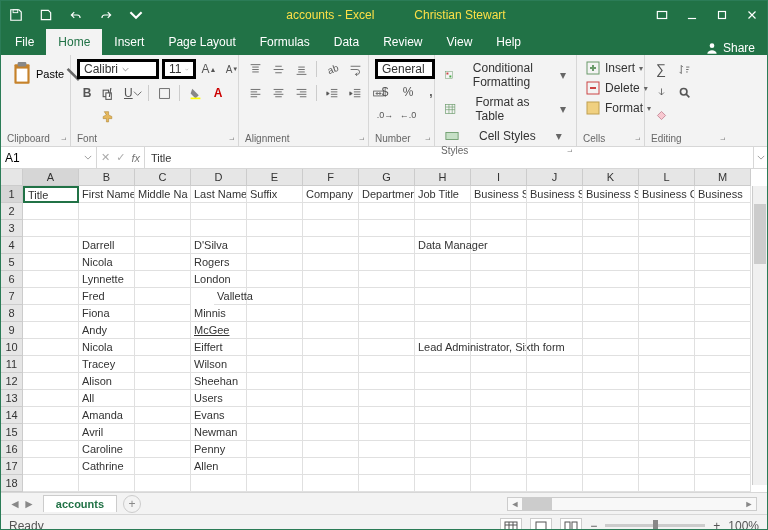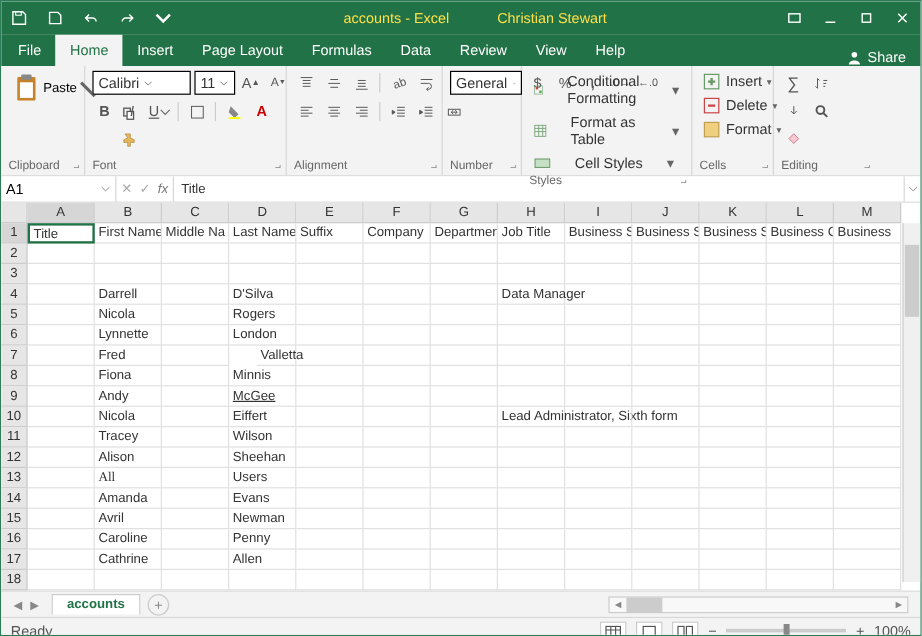--- a/index.html
+++ b/index.html
@@ -21,21 +21,21 @@
 .ribbon{height:92px;background:#f3f3f3;border-bottom:1px solid #d7d7d7;display:flex}
 .rgroup{border-right:1px solid #d7d7d7;padding:4px 6px 2px 6px;display:flex;flex-direction:column;justify-content:space-between}
 .rgroup-label{color:#666;font-size:10px;position:relative}
 .rgroup-label::after{content:"⌐";position:absolute;right:-2px;bottom:-1px;color:#888;font-size:9px;transform:rotate(180deg)}
 .rg-body{flex:1;display:flex;align-items:flex-start;gap:4px}
 .paste-btn{display:flex;flex-direction:row;align-items:center;gap:1px;padding:2px}
 .paste-btn svg{width:26px;height:26px}
 .smallcol{display:flex;flex-direction:column;gap:2px}
 .icon16{width:16px;height:16px}
 .font-row{display:flex;align-items:center;gap:3px}
-.combo{height:20px;border:1px solid #000000;background:#fff;display:flex;align-items:center;padding:0 4px;font-size:11px;color:#333;gap:4px}
+.combo{height:20px;border:3px solid #000000;background:#fff;display:flex;align-items:center;padding:0 4px;font-size:11px;color:#333;gap:4px}
 .combo .dd{width:7px;height:7px}
 .iconbtn{width:20px;height:20px;display:flex;align-items:center;justify-content:center;border:1px solid transparent;color:#555}
 .iconbtn svg{width:13px;height:13px;fill:#555}
 .sep{width:1px;height:16px;background:#ccc;margin:0 2px}
 .stylebtn{display:flex;align-items:center;gap:20px;padding:2px 4px;font-size:11px;color:#333}
 .stylebtn svg{width:14px;height:14px}
 .cellsbtn{display:flex;align-items:center;gap:4px;font-size:11px;color:#333;padding:1px 2px}
 .namebox-row{height:22px;border-bottom:1px solid #d7d7d7;display:flex;align-items:center;background:#fff}
 .namebox{width:96px;border-right:1px solid #d7d7d7;height:100%;display:flex;align-items:center;padding:0 4px;font-size:11px;justify-content:space-between}
 .fx-btns{display:flex;align-items:center;height:100%;padding:0 4px;gap:6px;border-right:1px solid #d7d7d7}
@@ -301,21 +301,21 @@
               <rect x="2" y="5" width="12" height="6" fill="none" stroke="#555"></rect>
               <path d="M5 8h6M5 8l2-2M5 8l2 2M11 8l-2-2M11 8l-2 2" stroke="#555" fill="none"></path>
             </svg>
           </div>
       </div>
     </div>
     <div class="rgroup-label">Alignment</div>
   </div>
 
   <div class="rgroup" style="width:66px">
-    <div class="rg-body" style="flex-direction:row;gap:3px">
+    <div class="rg-body" style="flex-direction:column;gap:3px">
       <div class="combo" style="width:60px">
           <span>General</span>
           <svg class="dd" viewBox="0 0 10 6" width="7" height="5">
             <path d="M1 1l4 4 4-4" fill="none" stroke="#666"></path>
           </svg>
         </div>
       <div class="font-row">
         <div class="iconbtn">$</div>
         <div class="iconbtn">%</div>
         <div class="iconbtn">
@@ -623,21 +623,21 @@
       <div class="cell"></div>
       <div class="cell"></div>
       <div class="cell"></div>
       <div class="cell"></div>
       <div class="cell"></div>
       <div class="cell"></div>
       <div class="cell"></div>
       <div class="cell"></div>
       <div class="rowhdr">13</div>
       <div class="cell"></div>
-      <div class="cell" style="overflow: visible; font-family: Liberation Serif, serif;">All</div>
+      <div class="cell" style="overflow: visible;">All</div>
       <div class="cell"></div>
       <div class="cell" style="overflow: visible;">Users</div>
       <div class="cell"></div>
       <div class="cell"></div>
       <div class="cell"></div>
       <div class="cell"></div>
       <div class="cell"></div>
       <div class="cell"></div>
       <div class="cell"></div>
       <div class="cell"></div>

